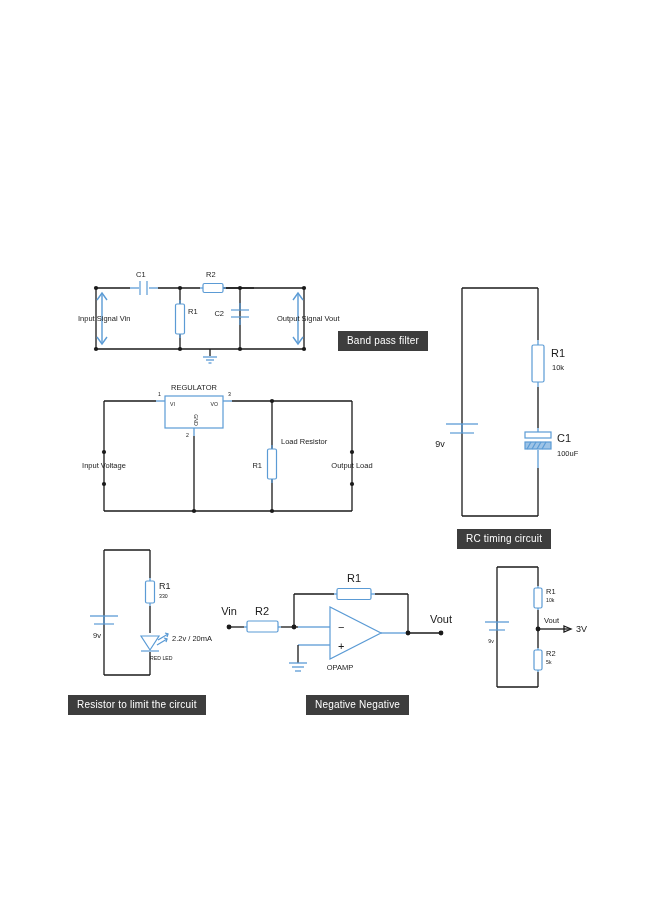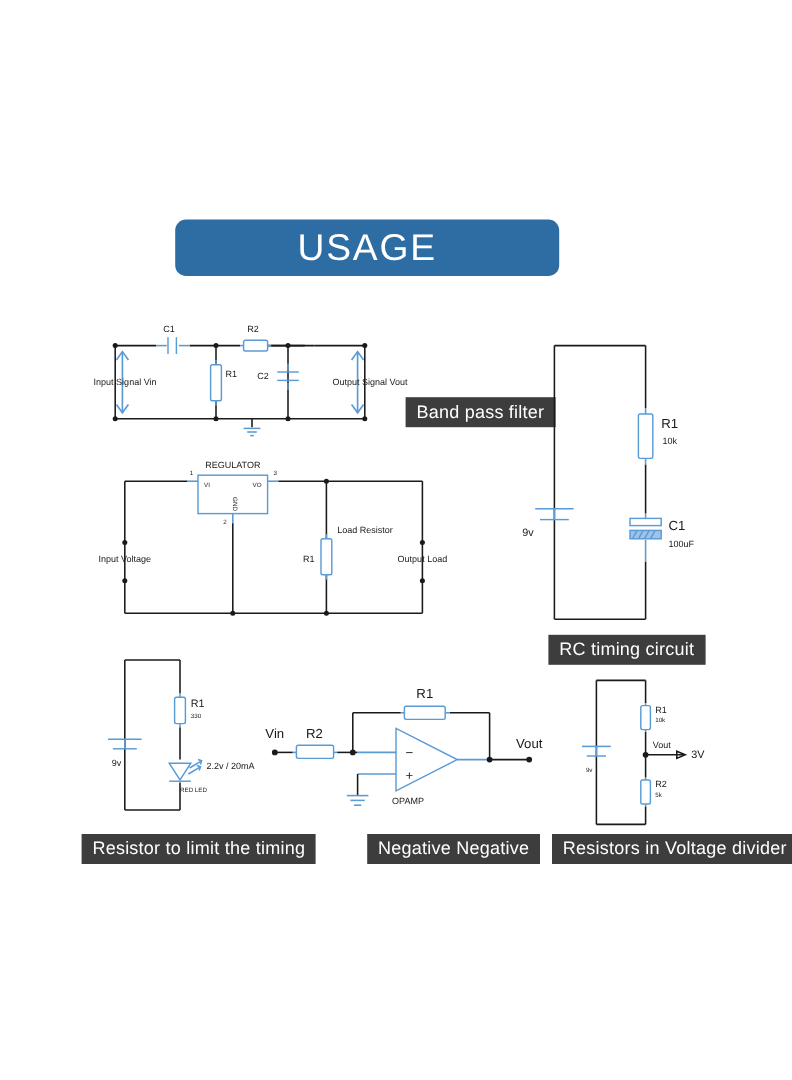--- a/index.html
+++ b/index.html
@@ -39,21 +39,21 @@
     font-size: 31px;
     letter-spacing: 1.5px;
     font-weight: 400;
     line-height: 1;
   }
   
   .caption {
     position: absolute;
     background: #3d3d3d;
     color: #ffffff;
-    font-size: 15px;
+    font-size: 10px;
     padding: 5px 9px;
     white-space: nowrap;
     line-height: 1;
     letter-spacing: .2px;
   }
   
   #schematic {
     position: absolute;
     left: 0; top: 0;
     width: 660px;
@@ -69,29 +69,25 @@
   .comp    { stroke: #5B9BD5; stroke-width: 1.2; fill: #ffffff; }
   .comp-f  { stroke: #5B9BD5; stroke-width: 1.2; fill: #9DC3E6; }
   .node    { fill: #1a1a1a; }
   .arrow-b { stroke: #5B9BD5; stroke-width: 1.4; fill: none; }
 </style>
 </head>
 <body>
 
 <div id="page">
 
-  <div id="usage-banner">
-    <span class="title">USAGE</span>
-  </div>
 
   <div class="caption" style="left:338px; top:331px;">Band pass filter</div>
   <div class="caption" style="left:457px; top:529px;text-align:center;">RC timing circuit</div>
-  <div class="caption" style="left:68px; top:695px;">Resistor to limit the timing</div>
+  <div class="caption" style="left:68px; top:695px;">Resistor to limit the circuit</div>
   <div class="caption" style="left:306px; top:695px;">Negative Negative</div>
-  <div class="caption" style="left:460px; top:695px;">Resistors in Voltage divider</div>
 
   <svg id="schematic" viewBox="0 0 660 900">
 
     <g>
 
       <path class="wire" d="M96 288 H130"></path>
       <path class="wire" d="M158 288 H200"></path>
       <path class="wire" d="M226 288 H254"></path>
       <path class="wire" d="M212 288 H262"></path>
       <path class="wire" d="M262 288 H304"></path>

